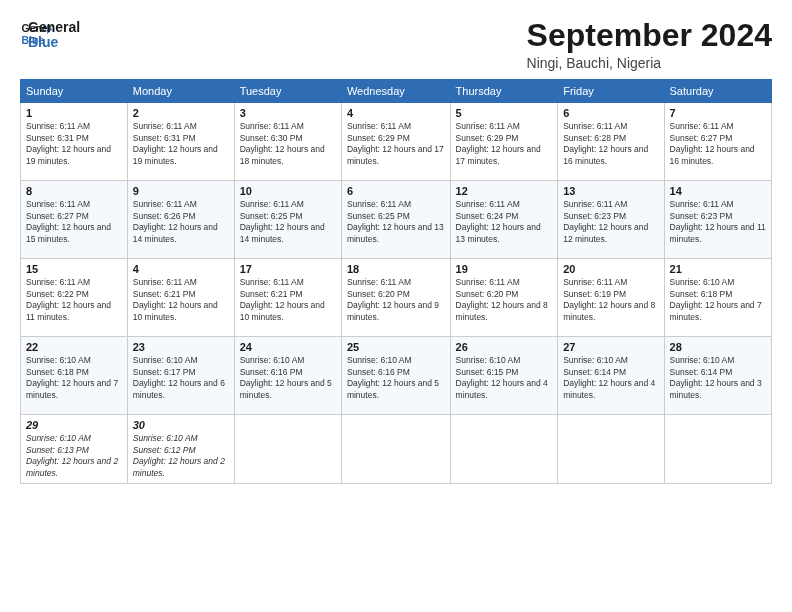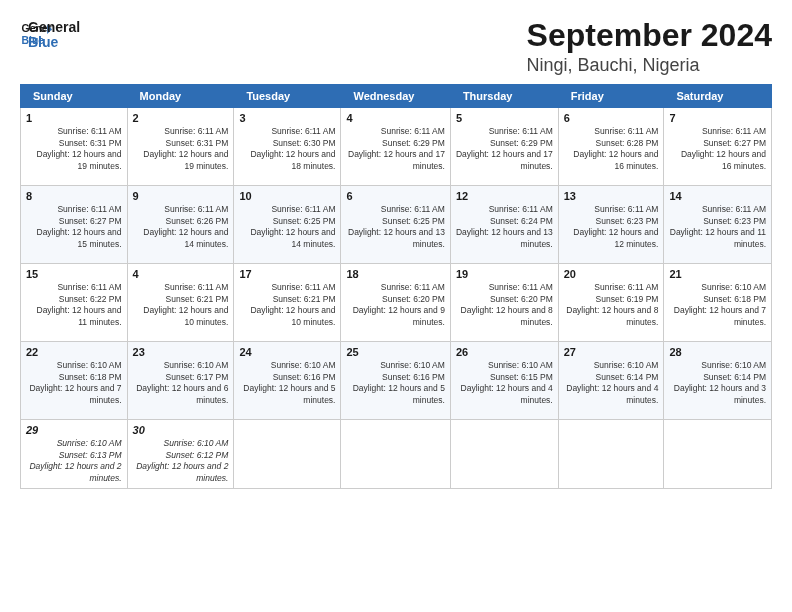--- a/index.html
+++ b/index.html
@@ -33,36 +33,36 @@
     }
     .title-block {
     }
     .month-title {
       font-size: 32px;
       font-weight: bold;
       color: #1a1a1a;
       line-height: 1.1;
     }
     .location {
-      font-size: 18px;
+      font-size: 14px;
       color: #444;
       margin-top: 2px;
     }
     .calendar {
       width: 100%;
       border-collapse: collapse;
       font-size: 9.5px;
     }
     .calendar th {
       background: #2e6db4;
       color: #fff;
       text-align: left;
-      padding: 5px 12px;
+      padding: 5px 5px;
       font-size: 11px;
-      font-weight: bold;
+      font-weight: normal;
       border: 1px solid #2e6db4;
     }
     .calendar td {
       border: 1px solid #ccc;
       vertical-align: top;
       padding: 4px 5px;
       width: 113px;
       height: 78px;
       background: #fff;
     }
@@ -73,21 +73,20 @@
       font-size: 11px;
       font-weight: bold;
       color: #1a1a1a;
       display: block;
       margin-bottom: 2px;
     }
     .day-info {
       font-size: 8.5px;
       color: #333;
       line-height: 1.35;
-      text-align: right;
     }
     .empty-cell {
       background: #fff !important;
     }
     .calendar tr:last-child td {
       height: 68px;
       font-style: italic;
     }
   </style>
 </head>

